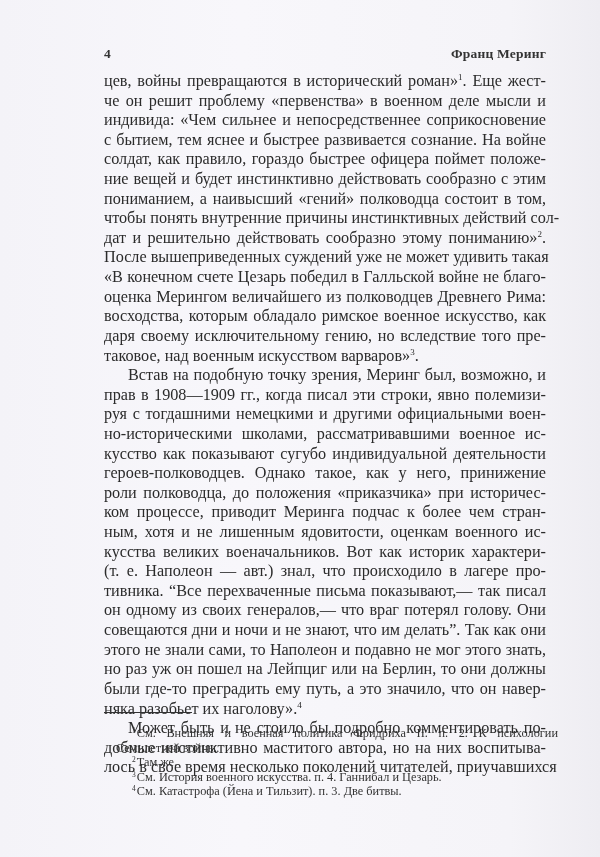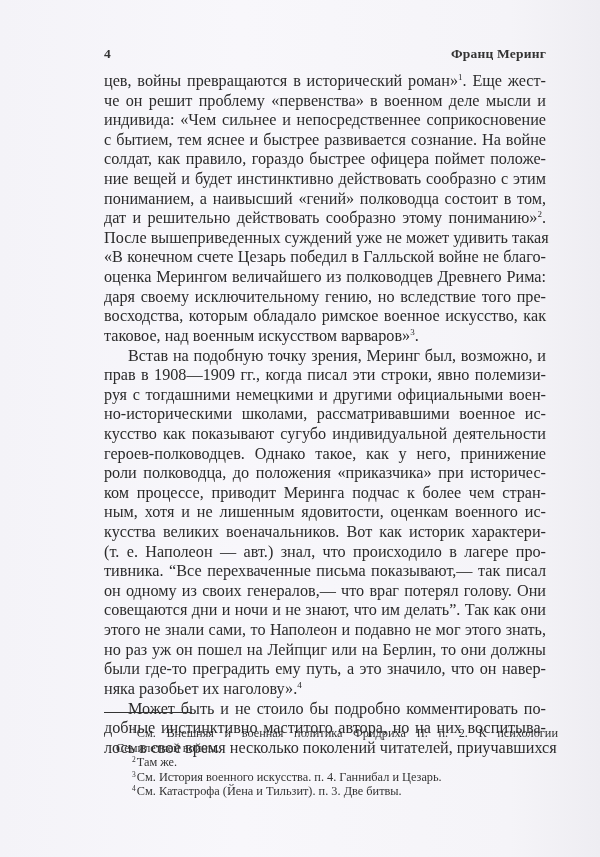--- a/index.html
+++ b/index.html
@@ -56,26 +56,27 @@
 
   <div class="body-text">
 
     <span class="line"><span>цев, войны превращаются в исторический роман»</span><sup>1</sup><span>. Еще жест-</span></span>
     <span class="line">че он решит проблему «первенства» в военном деле мысли и</span>
     <span class="line">индивида: «Чем сильнее и непосредственнее соприкосновение</span>
     <span class="line">с бытием, тем яснее и быстрее развивается сознание. На войне</span>
     <span class="line">солдат, как правило, гораздо быстрее офицера поймет положе-</span>
     <span class="line">ние вещей и будет инстинктивно действовать сообразно с этим</span>
     <span class="line">пониманием, а наивысший «гений» полководца состоит в том,</span>
+    <span class="line">чтобы понять внутренние причины инстинктивных действий сол-</span>
     <span class="line"><span>дат и решительно действовать сообразно этому пониманию»</span><sup>2</sup><span>.</span></span>
     <span class="line">После вышеприведенных суждений уже не может удивить такая</span>
     <span class="line">«В конечном счете Цезарь победил в Галльской войне не благо-</span>
     <span class="line">оценка Мерингом величайшего из полководцев Древнего Рима:</span>
+    <span class="line">восходства, которым обладало римское военное искусство, как</span>
     <span class="line">даря своему исключительному гению, но вследствие того пре-</span>
-    <span class="line">восходства, которым обладало римское военное искусство, как</span>
     <span class="line last"><span>таковое, над военным искусством варваров»</span><sup>3</sup><span>.</span></span>
 
     <span class="line indent">Встав на подобную точку зрения, Меринг был, возможно, и</span>
     <span class="line">прав в 1908—1909 гг., когда писал эти строки, явно полемизи-</span>
     <span class="line">руя с тогдашними немецкими и другими официальными воен-</span>
     <span class="line">но-историческими школами, рассматривавшими военное ис-</span>
     <span class="line">кусство как показывают сугубо индивидуальной деятельности</span>
     <span class="line">героев-полководцев. Однако такое, как у него, принижение</span>
     <span class="line">роли полководца, до положения «приказчика» при историчес-</span>
     <span class="line">ком процессе, приводит Меринга подчас к более чем стран-</span>

